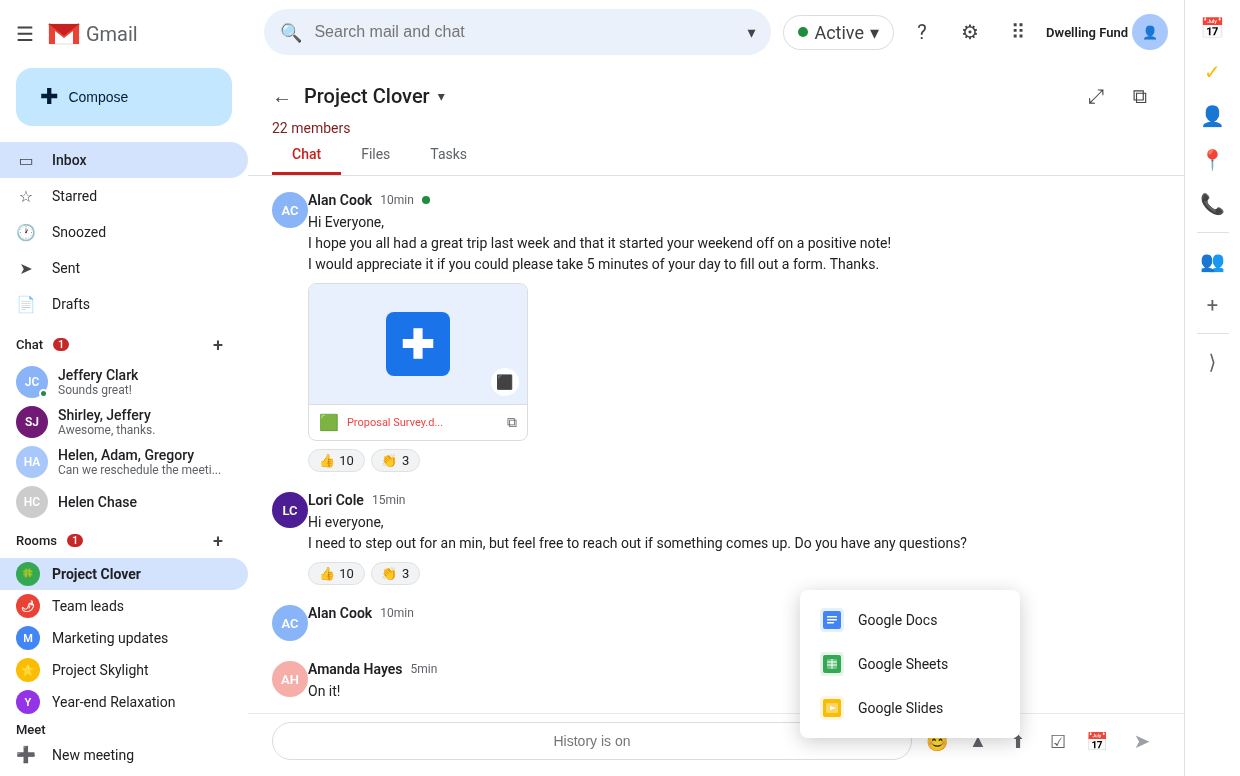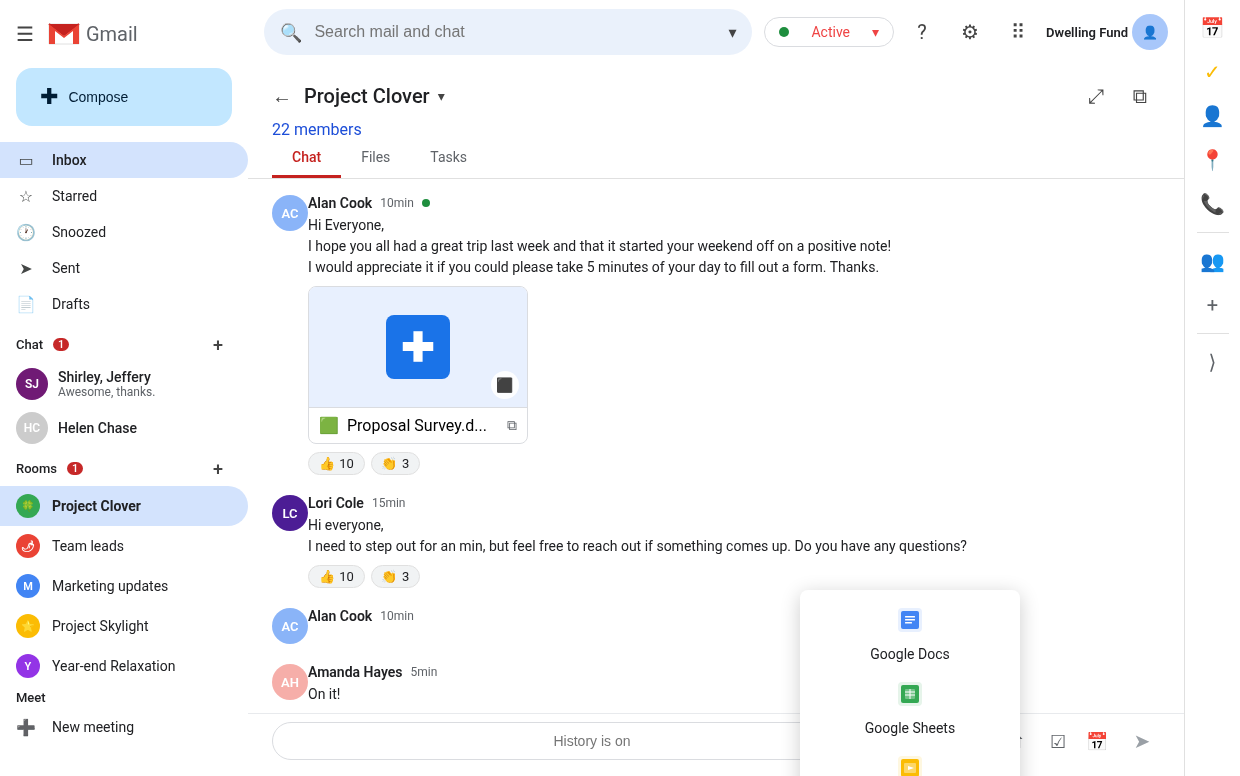--- a/index.html
+++ b/index.html
@@ -40,35 +40,35 @@
     
     .main { flex: 1; display: flex; flex-direction: column; background: #fff; overflow: hidden; }
 
     
     .topbar { height: 64px; display: flex; align-items: center; padding: 0 16px; gap: 12px; flex-shrink: 0; }
     .search-bar { flex: 1; max-width: 680px; background: #eaf1fb; border-radius: 24px; display: flex; align-items: center; padding: 0 16px; height: 46px; gap: 12px; margin: 0 auto; }
     .search-icon { color: #444; font-size: 18px; }
     .search-input { flex: 1; border: none; background: transparent; font-size: 16px; outline: none; color: #202124; }
     .search-dropdown { color: #444; font-size: 16px; cursor: pointer; }
     .topbar-right { display: flex; align-items: center; gap: 8px; margin-left: auto; }
-    .active-btn { display: flex; align-items: center; gap: 22px; background: #fff; border: 1px solid #dadce0; border-radius: 20px; padding: 6px 14px; cursor: pointer; font-size: 14px; color: #ef4444; }
+    .active-btn { display: flex; align-items: center; gap: 6px; background: #fff; border: 1px solid #dadce0; border-radius: 20px; padding: 6px 14px; cursor: pointer; font-size: 18px; color: #404040; }
     .green-dot { width: 10px; height: 10px; background: #1e8e3e; border-radius: 50%; }
     .icon-btn { width: 40px; height: 40px; border-radius: 50%; display: flex; align-items: center; justify-content: center; cursor: pointer; color: #444; font-size: 20px; }
     .avatar-btn { width: 36px; height: 36px; border-radius: 50%; background: #a8c7fa; display: flex; align-items: center; justify-content: center; cursor: pointer; overflow: hidden; }
     .brand-logo { display: flex; align-items: center; gap: 4px; font-size: 13px; font-weight: 600; color: #202124; }
 
     
     .chat-area { display: flex; flex-direction: column; flex: 1; overflow: hidden; }
     .chat-header { padding: 12px 24px 0 24px; border-bottom: 1px solid #e0e0e0; flex-shrink: 0; }
     .chat-header-top { display: flex; align-items: center; justify-content: space-between; margin-bottom: 4px; }
     .chat-title-row { display: flex; align-items: center; gap: 8px; }
     .back-btn { color: #444; font-size: 20px; cursor: pointer; margin-right: 4px; }
     .chat-room-name { font-size: 20px; font-weight: 500; color: #202124; }
     .dropdown-arrow { color: #444; font-size: 14px; cursor: pointer; }
-    .members-count { font-size: 16px; color: #1d4ed8; }
+    .members-count { font-size: 14px; color: #7f1d1d; }
     .chat-header-actions { display: flex; align-items: center; gap: 4px; }
     .chat-tabs { display: flex; gap: 0; }
     .tab { padding: 10px 20px; font-size: 14px; color: #5f6368; cursor: pointer; border-bottom: 3px solid transparent; }
     .tab.active { color: #c5221f; border-bottom-color: #c5221f; font-weight: 500; }
 
     
     .messages-container { flex: 1; overflow-y: auto; padding: 16px 24px; display: flex; flex-direction: column; gap: 20px; }
     .message { display: flex; gap: 0; }
     .msg-avatar { width: 36px; height: 36px; border-radius: 50%; background: #ccc; flex-shrink: 0; display: flex; align-items: center; justify-content: center; font-size: 13px; color: #fff; font-weight: 600; }
     .msg-content { flex: 1; }
@@ -78,37 +78,37 @@
     .online-indicator { width: 8px; height: 8px; background: #1e8e3e; border-radius: 50%; }
     .msg-text { font-size: 14px; color: #202124; line-height: 1.5; }
 
     
     .file-card { border: 1px solid #dadce0; border-radius: 8px; width: 220px; margin-top: 8px; overflow: hidden; }
     .file-preview { background: #e8f0fe; height: 120px; display: flex; align-items: center; justify-content: center; position: relative; }
     .file-icon-large { width: 64px; height: 64px; background: #1a73e8; border-radius: 8px; display: flex; align-items: center; justify-content: center; font-size: 36px; color: #fff; }
     .file-menu-btn { position: absolute; bottom: 8px; right: 8px; width: 28px; height: 28px; border-radius: 50%; background: rgba(255,255,255,0.9); display: flex; align-items: center; justify-content: center; cursor: pointer; font-size: 14px; }
     .file-info { display: flex; align-items: center; gap: 8px; padding: 8px 10px; border-top: 1px solid #dadce0; }
     .file-sheets-icon { color: #1e8e3e; font-size: 16px; }
-    .file-name { flex: 1; font-size: 16px; color: #000000; overflow: hidden; text-overflow: ellipsis; white-space: nowrap; }
+    .file-name { flex: 1; font-size: 11px; color: #ef4444; overflow: hidden; text-overflow: ellipsis; white-space: nowrap; }
     .file-open-btn { color: #5f6368; font-size: 14px; cursor: pointer; }
 
     
     .reactions { display: flex; gap: 6px; margin-top: 8px; }
     .reaction { display: flex; align-items: center; gap: 4px; background: #f1f3f4; border-radius: 12px; padding: 3px 10px; font-size: 13px; cursor: pointer; border: 1px solid #e0e0e0; }
 
     
     .input-bar { padding: 8px 24px 16px 24px; display: flex; align-items: center; gap: 8px; border-top: 1px solid #e8eaed; flex-shrink: 0; }
     .input-field { flex: 1; border: 1px solid #dadce0; border-radius: 24px; padding: 10px 20px; font-size: 14px; color: #9aa0a6; outline: none; cursor: text; text-align: center; }
     .input-actions { display: flex; align-items: center; gap: 4px; }
     .input-icon { width: 36px; height: 36px; border-radius: 50%; display: flex; align-items: center; justify-content: center; cursor: pointer; color: #5f6368; font-size: 18px; }
     .send-btn { width: 36px; height: 36px; border-radius: 50%; display: flex; align-items: center; justify-content: center; cursor: pointer; color: #9aa0a6; font-size: 20px; }
 
     
     .dropdown-menu { position: fixed; background: #fff; border-radius: 8px; box-shadow: 0 4px 20px rgba(0,0,0,0.2); padding: 8px 0; z-index: 100; width: 220px; }
-    .dropdown-item { display: flex; align-items: center; gap: 14px; padding: 10px 20px; cursor: pointer; font-size: 14px; color: #202124; flex-direction: column; }
+    .dropdown-item { display: flex; align-items: center; gap: 14px; padding: 10px 20px; cursor: pointer; font-size: 14px; color: #202124; }
     .dropdown-item-icon { width: 24px; height: 24px; border-radius: 4px; display: flex; align-items: center; justify-content: center; font-size: 14px; }
 
     
     .right-panel { width: 56px; background: #fff; border-left: 1px solid #e0e0e0; display: flex; flex-direction: column; align-items: center; padding: 8px 0; gap: 4px; flex-shrink: 0; }
     .right-icon { width: 40px; height: 40px; border-radius: 50%; display: flex; align-items: center; justify-content: center; cursor: pointer; color: #444; font-size: 20px; }
     .right-divider { height: 1px; width: 32px; background: #e0e0e0; margin: 4px 0; }
   </style>
 </head>
 <body>
 
@@ -159,24 +159,41 @@
 
   <div class="section-header">
     <div style="display:flex;align-items:center;gap:4px;">
       <span>Chat</span>
       <span class="section-badge">1</span>
     </div>
     <span class="plus-btn">+</span>
   </div>
 
   <div class="chat-item">
+    <div class="chat-avatar" style="background:#8ab4f8;">
+      JC
+      <div class="online-dot"></div>
+    </div>
+    <div class="chat-info">
+      <div class="chat-name">Jeffery Clark</div>
+      <div class="chat-preview">Sounds great!</div>
+    </div>
+  </div>
+  <div class="chat-item">
     <div class="chat-avatar" style="background:#701a75;">SJ</div>
     <div class="chat-info">
       <div class="chat-name">Shirley, Jeffery</div>
       <div class="chat-preview">Awesome, thanks.</div>
+    </div>
+  </div>
+  <div class="chat-item">
+    <div class="chat-avatar" style="background:#a8c7fa;">HA</div>
+    <div class="chat-info">
+      <div class="chat-name">Helen, Adam, Gregory</div>
+      <div class="chat-preview">Can we reschedule the meeti...</div>
     </div>
   </div>
   <div class="chat-item">
     <div class="chat-avatar" style="background:#ccc;">HC</div>
     <div class="chat-info">
       <div class="chat-name">Helen Chase</div>
     </div>
   </div>
 
   <div class="section-header">

